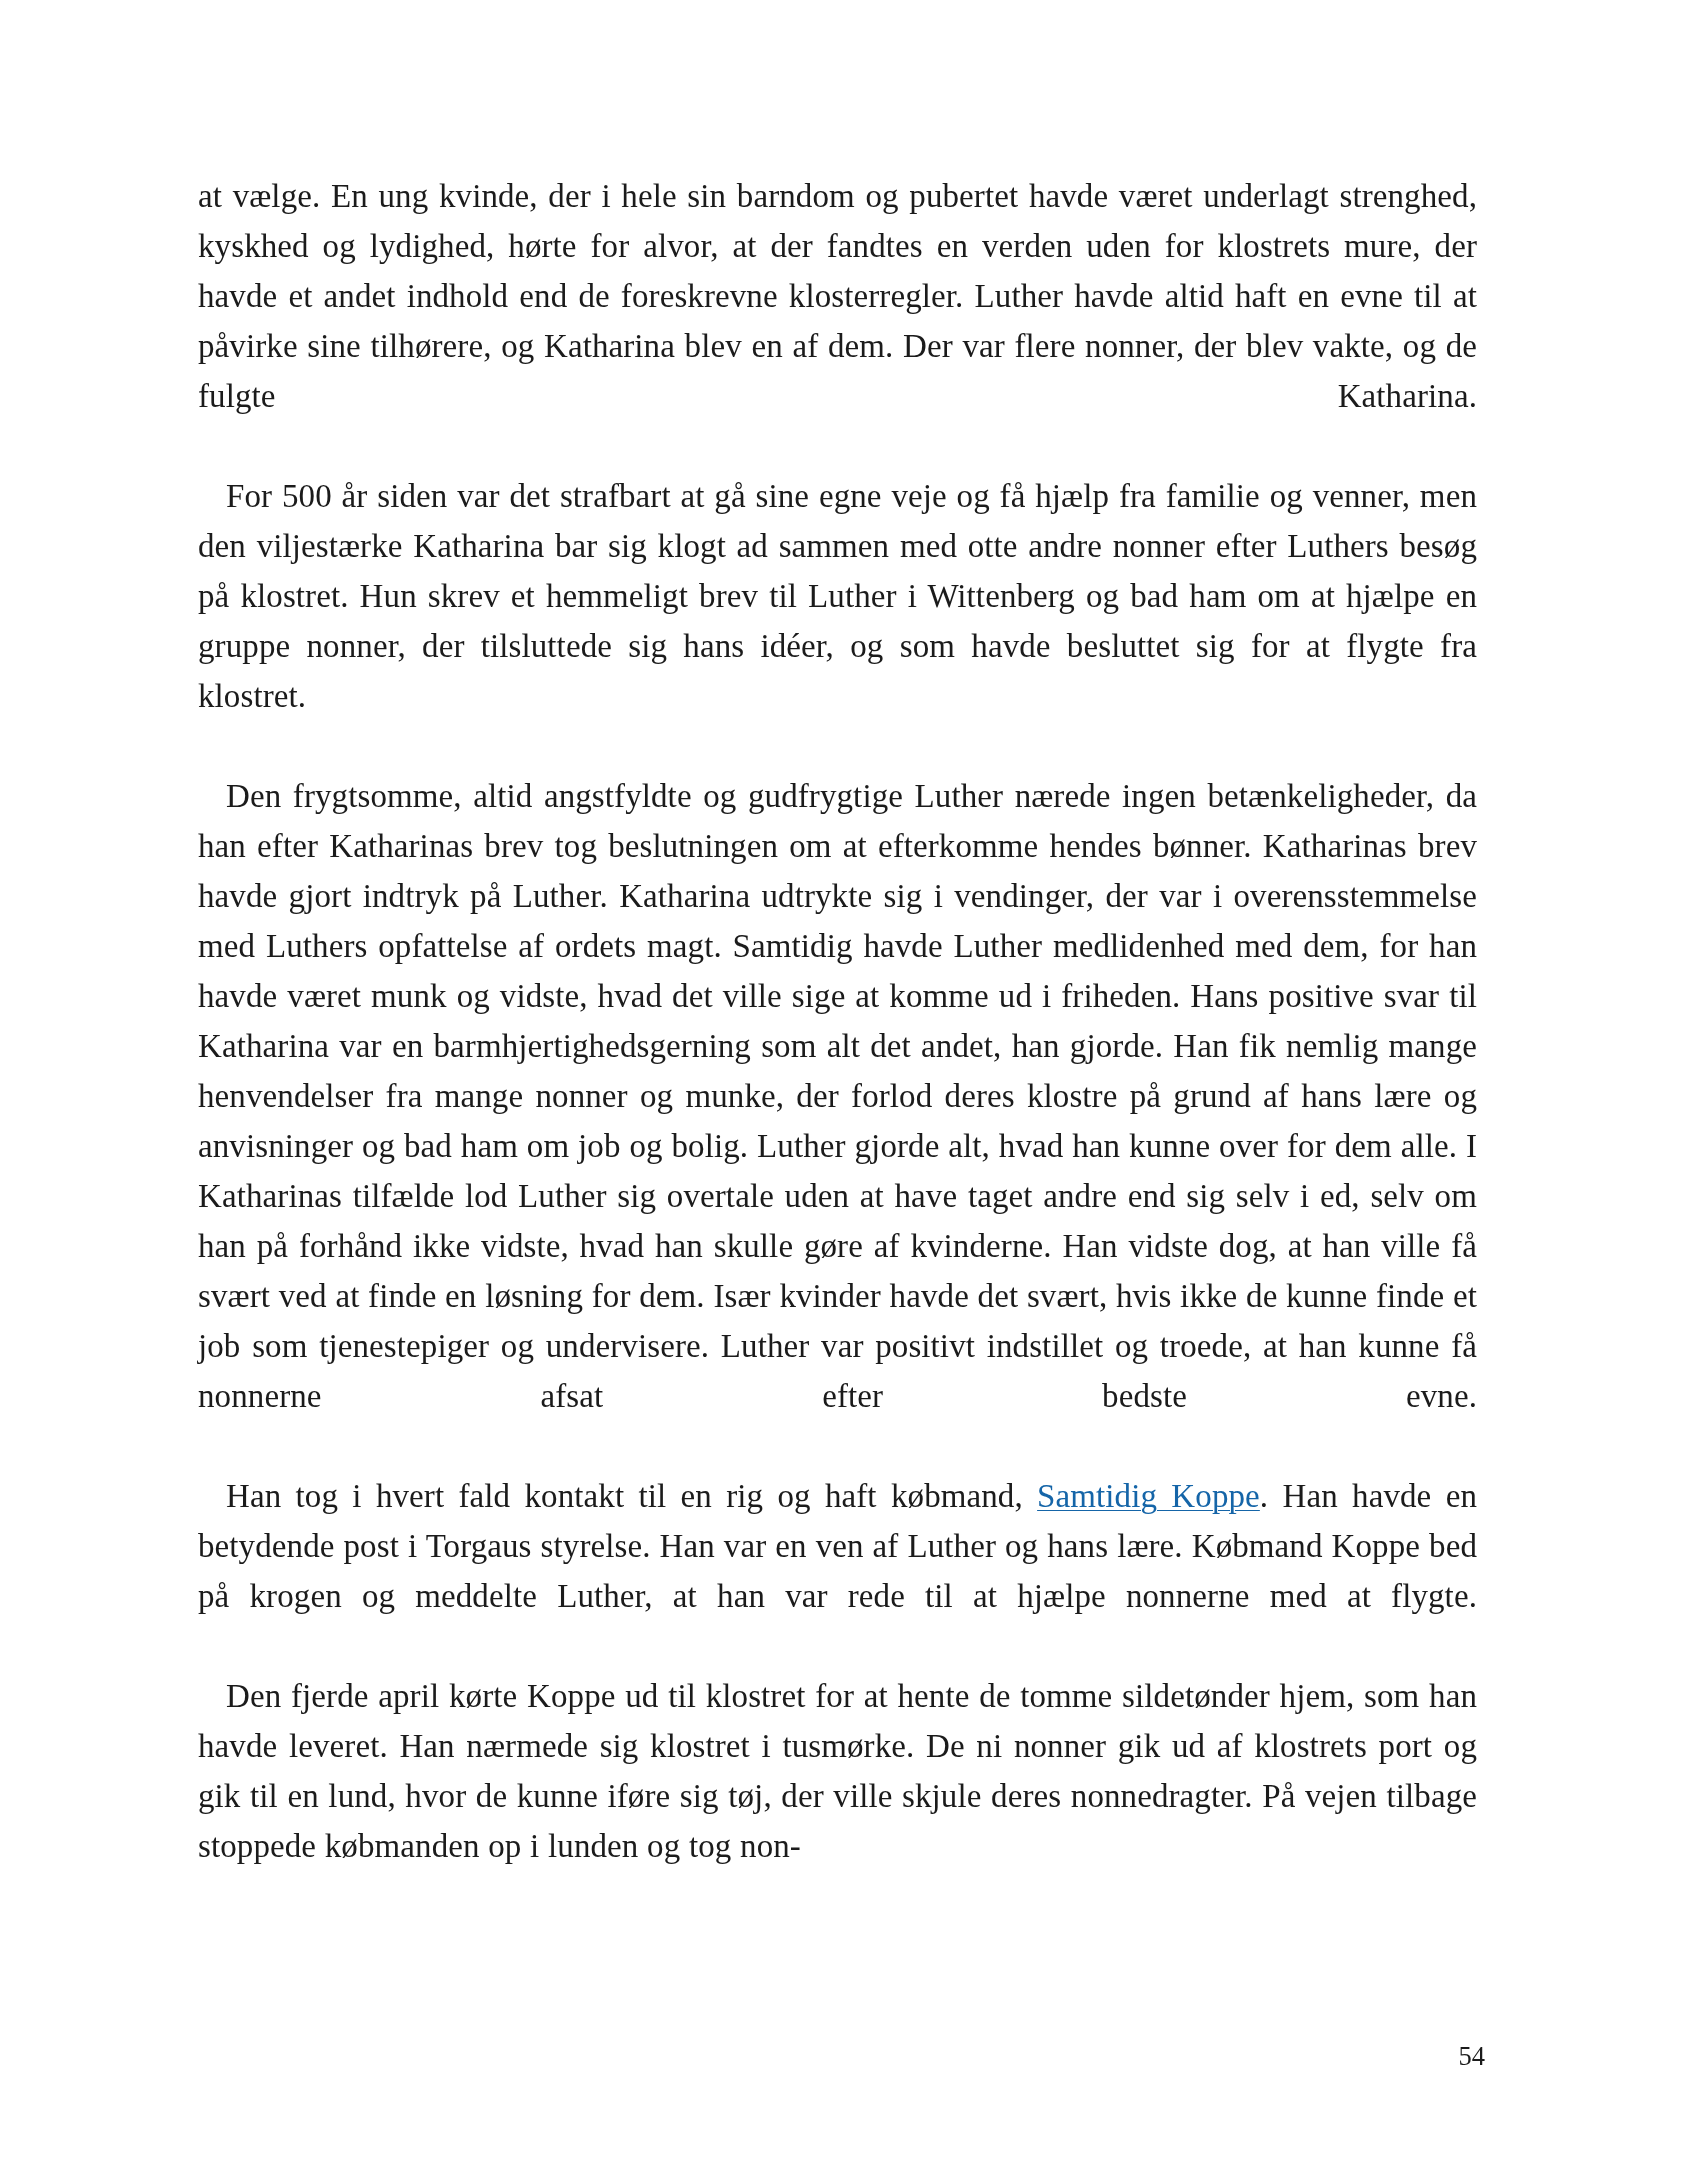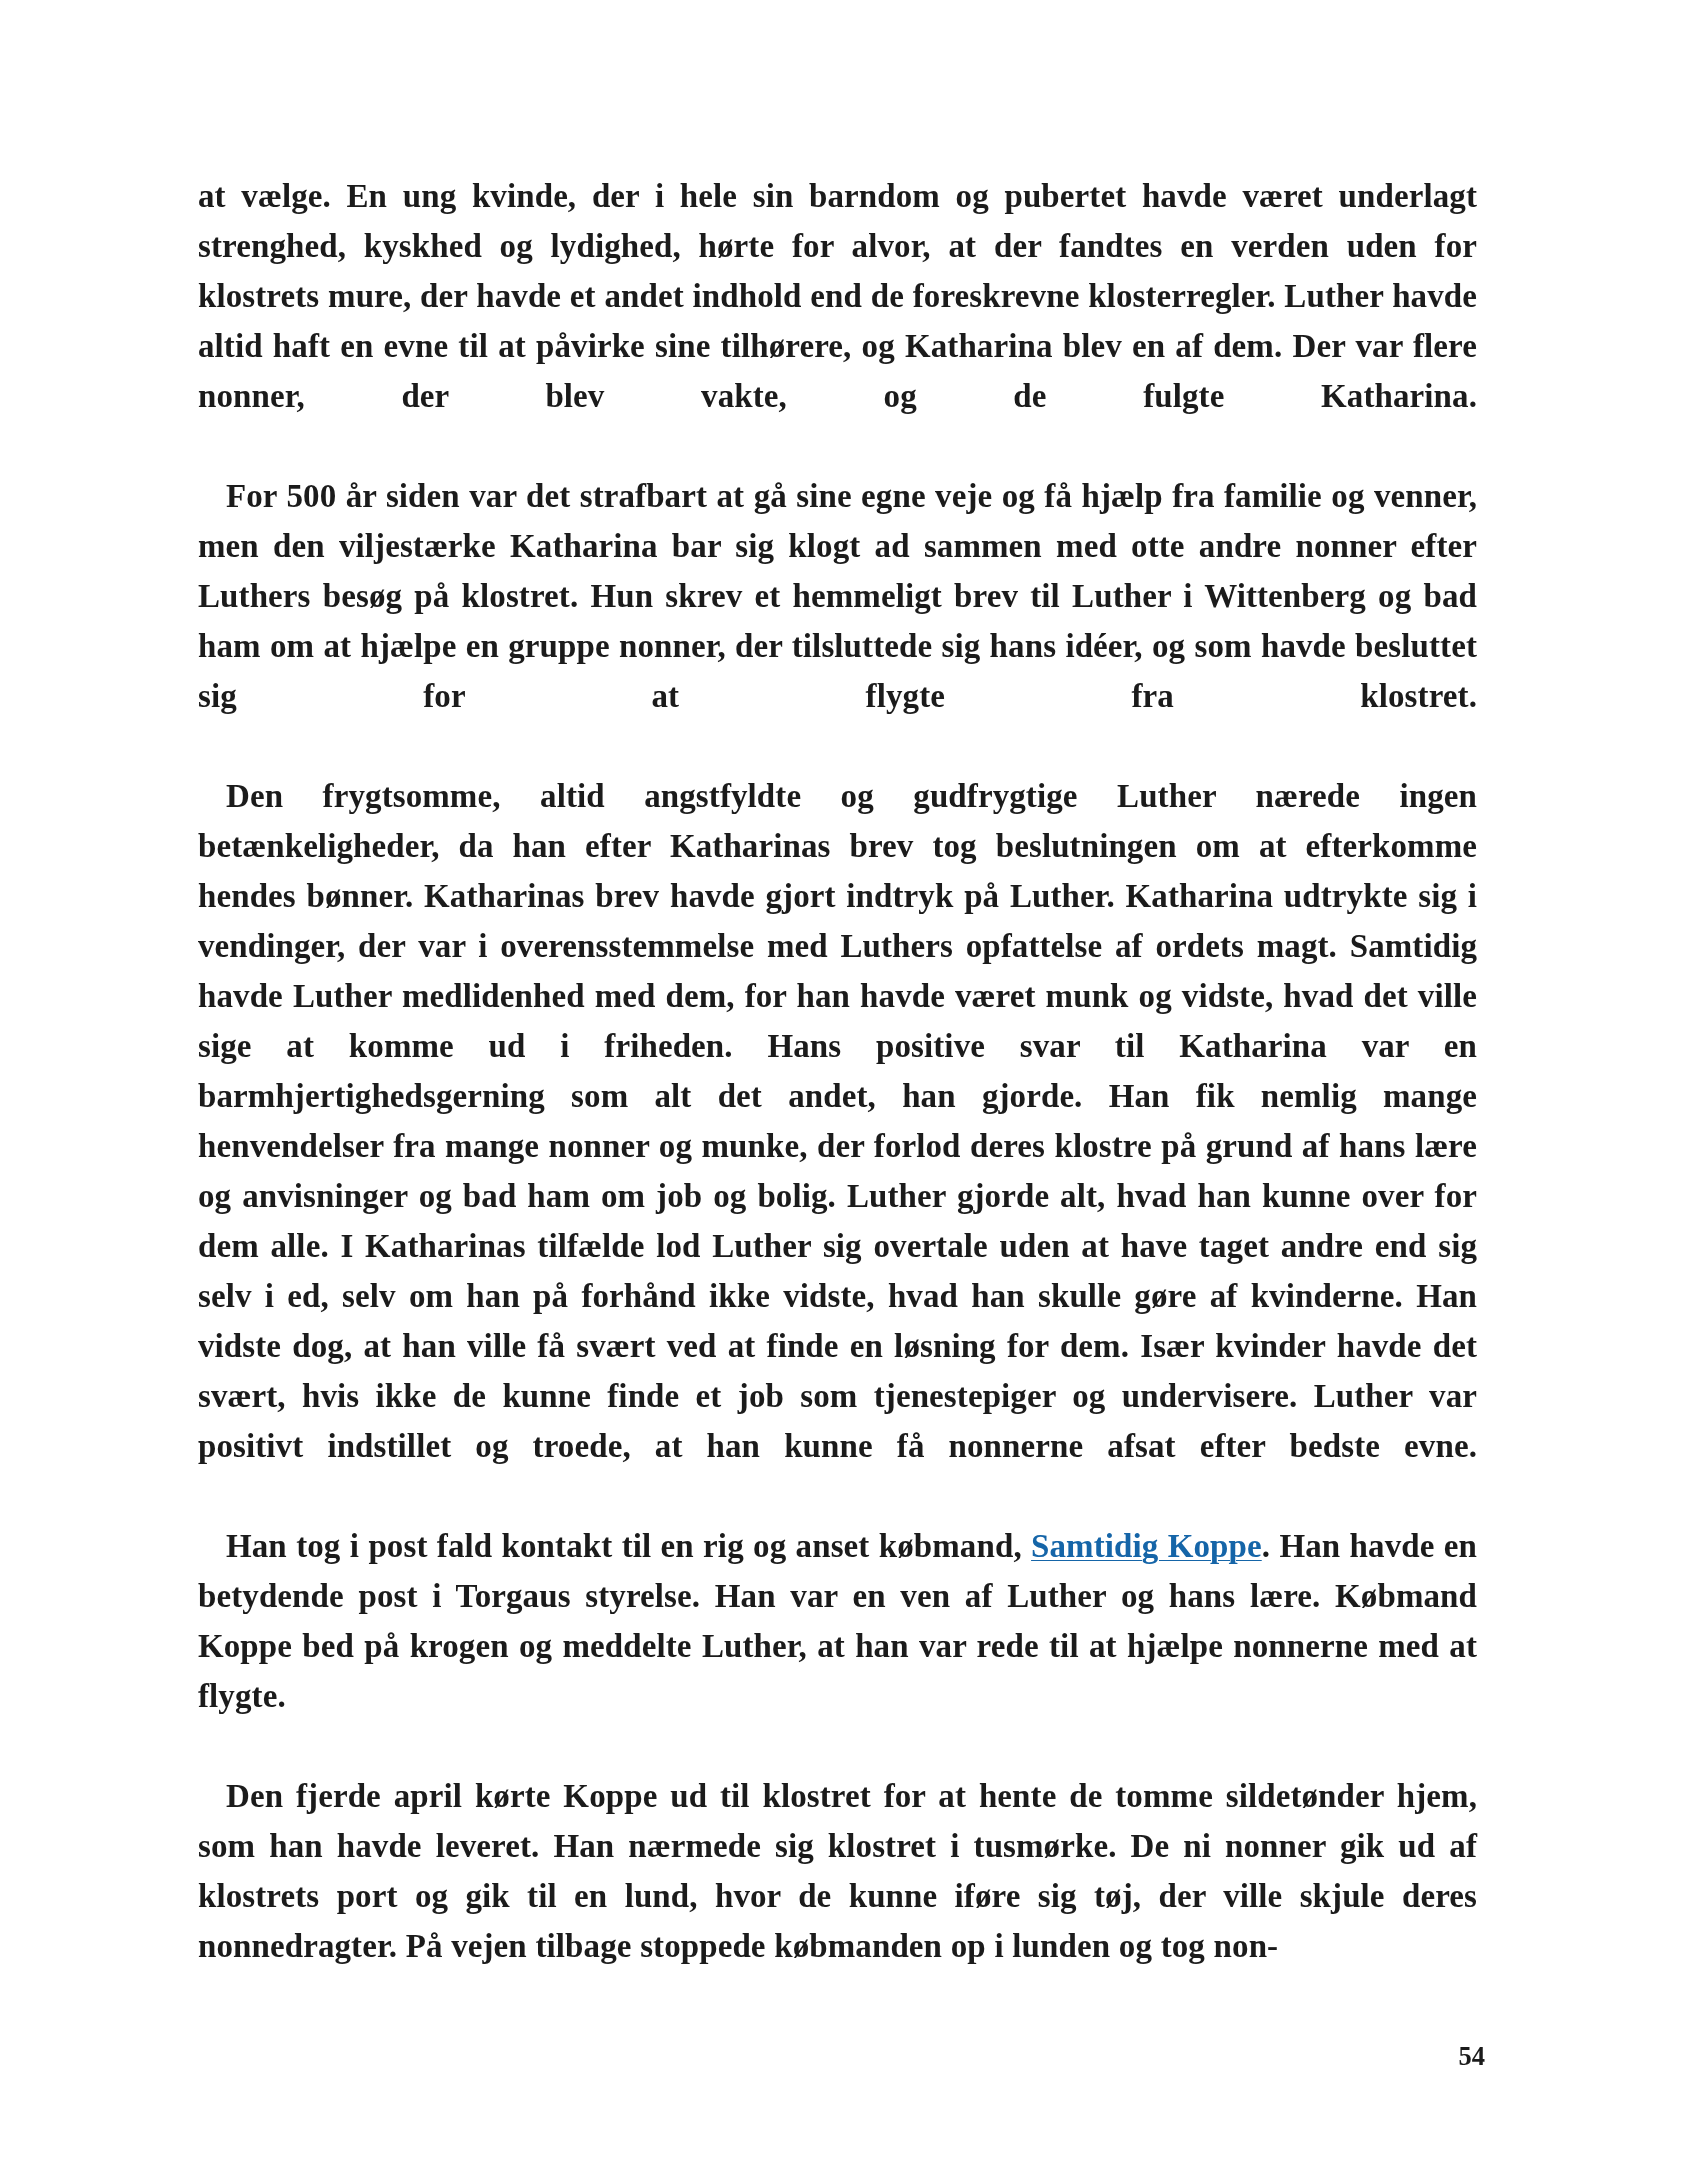--- a/index.html
+++ b/index.html
@@ -12,21 +12,20 @@
     font-family: "Liberation Serif", "DejaVu Serif", serif;
     color: #1a1a1a;
   }
   .page {
     position: relative;
     width: 1687px;
     height: 2183px;
     background: #ffffff;
     box-sizing: border-box;
     overflow: hidden;
-    font-weight: bold;
   }
   .text-block {
     position: absolute;
     left: 198px;
     top: 171px;
     width: 1279px;
   }
   .para {
     margin: 0;
     font-size: 33px;
@@ -73,21 +72,21 @@
 <div class="page">
 
   <div class="text-block">
 
     <p class="para">at vælge. En ung kvinde, der i hele sin barndom og pubertet havde været underlagt strenghed, kyskhed og lydighed, hørte for alvor, at der fandtes en verden uden for klostrets mure, der havde et andet indhold end de foreskrevne klosterregler. Luther havde altid haft en evne til at påvirke sine tilhørere, og Katharina blev en af dem. Der var flere nonner, der blev vakte, og de fulgte Katharina.</p>
 
     <p class="para indent">For 500 år siden var det strafbart at gå sine egne veje og få hjælp fra familie og venner, men den viljestærke Katharina bar sig klogt ad sammen med otte andre nonner efter Luthers besøg på klostret. Hun skrev et hemmeligt brev til Luther i Wittenberg og bad ham om at hjælpe en gruppe nonner, der tilsluttede sig hans idéer, og som havde besluttet sig for at flygte fra klostret.</p>
 
     <p class="para indent">Den frygtsomme, altid angstfyldte og gudfrygtige Luther nærede ingen betænkeligheder, da han efter Katharinas brev tog beslutningen om at efterkomme hendes bønner. Katharinas brev havde gjort indtryk på Luther. Katharina udtrykte sig i vendinger, der var i overensstemmelse med Luthers opfattelse af ordets magt. Samtidig havde Luther medlidenhed med dem, for han havde været munk og vidste, hvad det ville sige at komme ud i friheden. Hans positive svar til Katharina var en barmhjertighedsgerning som alt det andet, han gjorde. Han fik nemlig mange henvendelser fra mange nonner og munke, der forlod deres klostre på grund af hans lære og anvisninger og bad ham om job og bolig. Luther gjorde alt, hvad han kunne over for dem alle. I Katharinas tilfælde lod Luther sig overtale uden at have taget andre end sig selv i ed, selv om han på forhånd ikke vidste, hvad han skulle gøre af kvinderne. Han vidste dog, at han ville få svært ved at finde en løsning for dem. Især kvinder havde det svært, hvis ikke de kunne finde et job som tjenestepiger og undervisere. Luther var positivt indstillet og troede, at han kunne få nonnerne afsat efter bedste evne.</p>
 
-    <p class="para indent"><span>Han tog i post fald kontakt til en rig og anset købmand, </span><a class="doclink" href="#">Samtidig Koppe</a><span>. Han havde en betydende post i Torgaus styrelse. Han var en ven af Luther og hans lære. Købmand Koppe bed på krogen og meddelte Luther, at han var rede til at hjælpe nonnerne med at flygte.</span></p>
+    <p class="para indent"><span>Han tog i hvert fald kontakt til en rig og haft købmand, </span><a class="doclink" href="#">Samtidig Koppe</a><span>. Han havde en betydende post i Torgaus styrelse. Han var en ven af Luther og hans lære. Købmand Koppe bed på krogen og meddelte Luther, at han var rede til at hjælpe nonnerne med at flygte.</span></p>
 
     <p class="para indent last-justified">Den fjerde april kørte Koppe ud til klostret for at hente de tomme sildetønder hjem, som han havde leveret. Han nærmede sig klostret i tusmørke. De ni nonner gik ud af klostrets port og gik til en lund, hvor de kunne iføre sig tøj, der ville skjule deres nonnedragter. På vejen tilbage stoppede købmanden op i lunden og tog non-</p>
 
   </div>
 
   <div class="page-number">54</div>
 
 </div>
 
 

